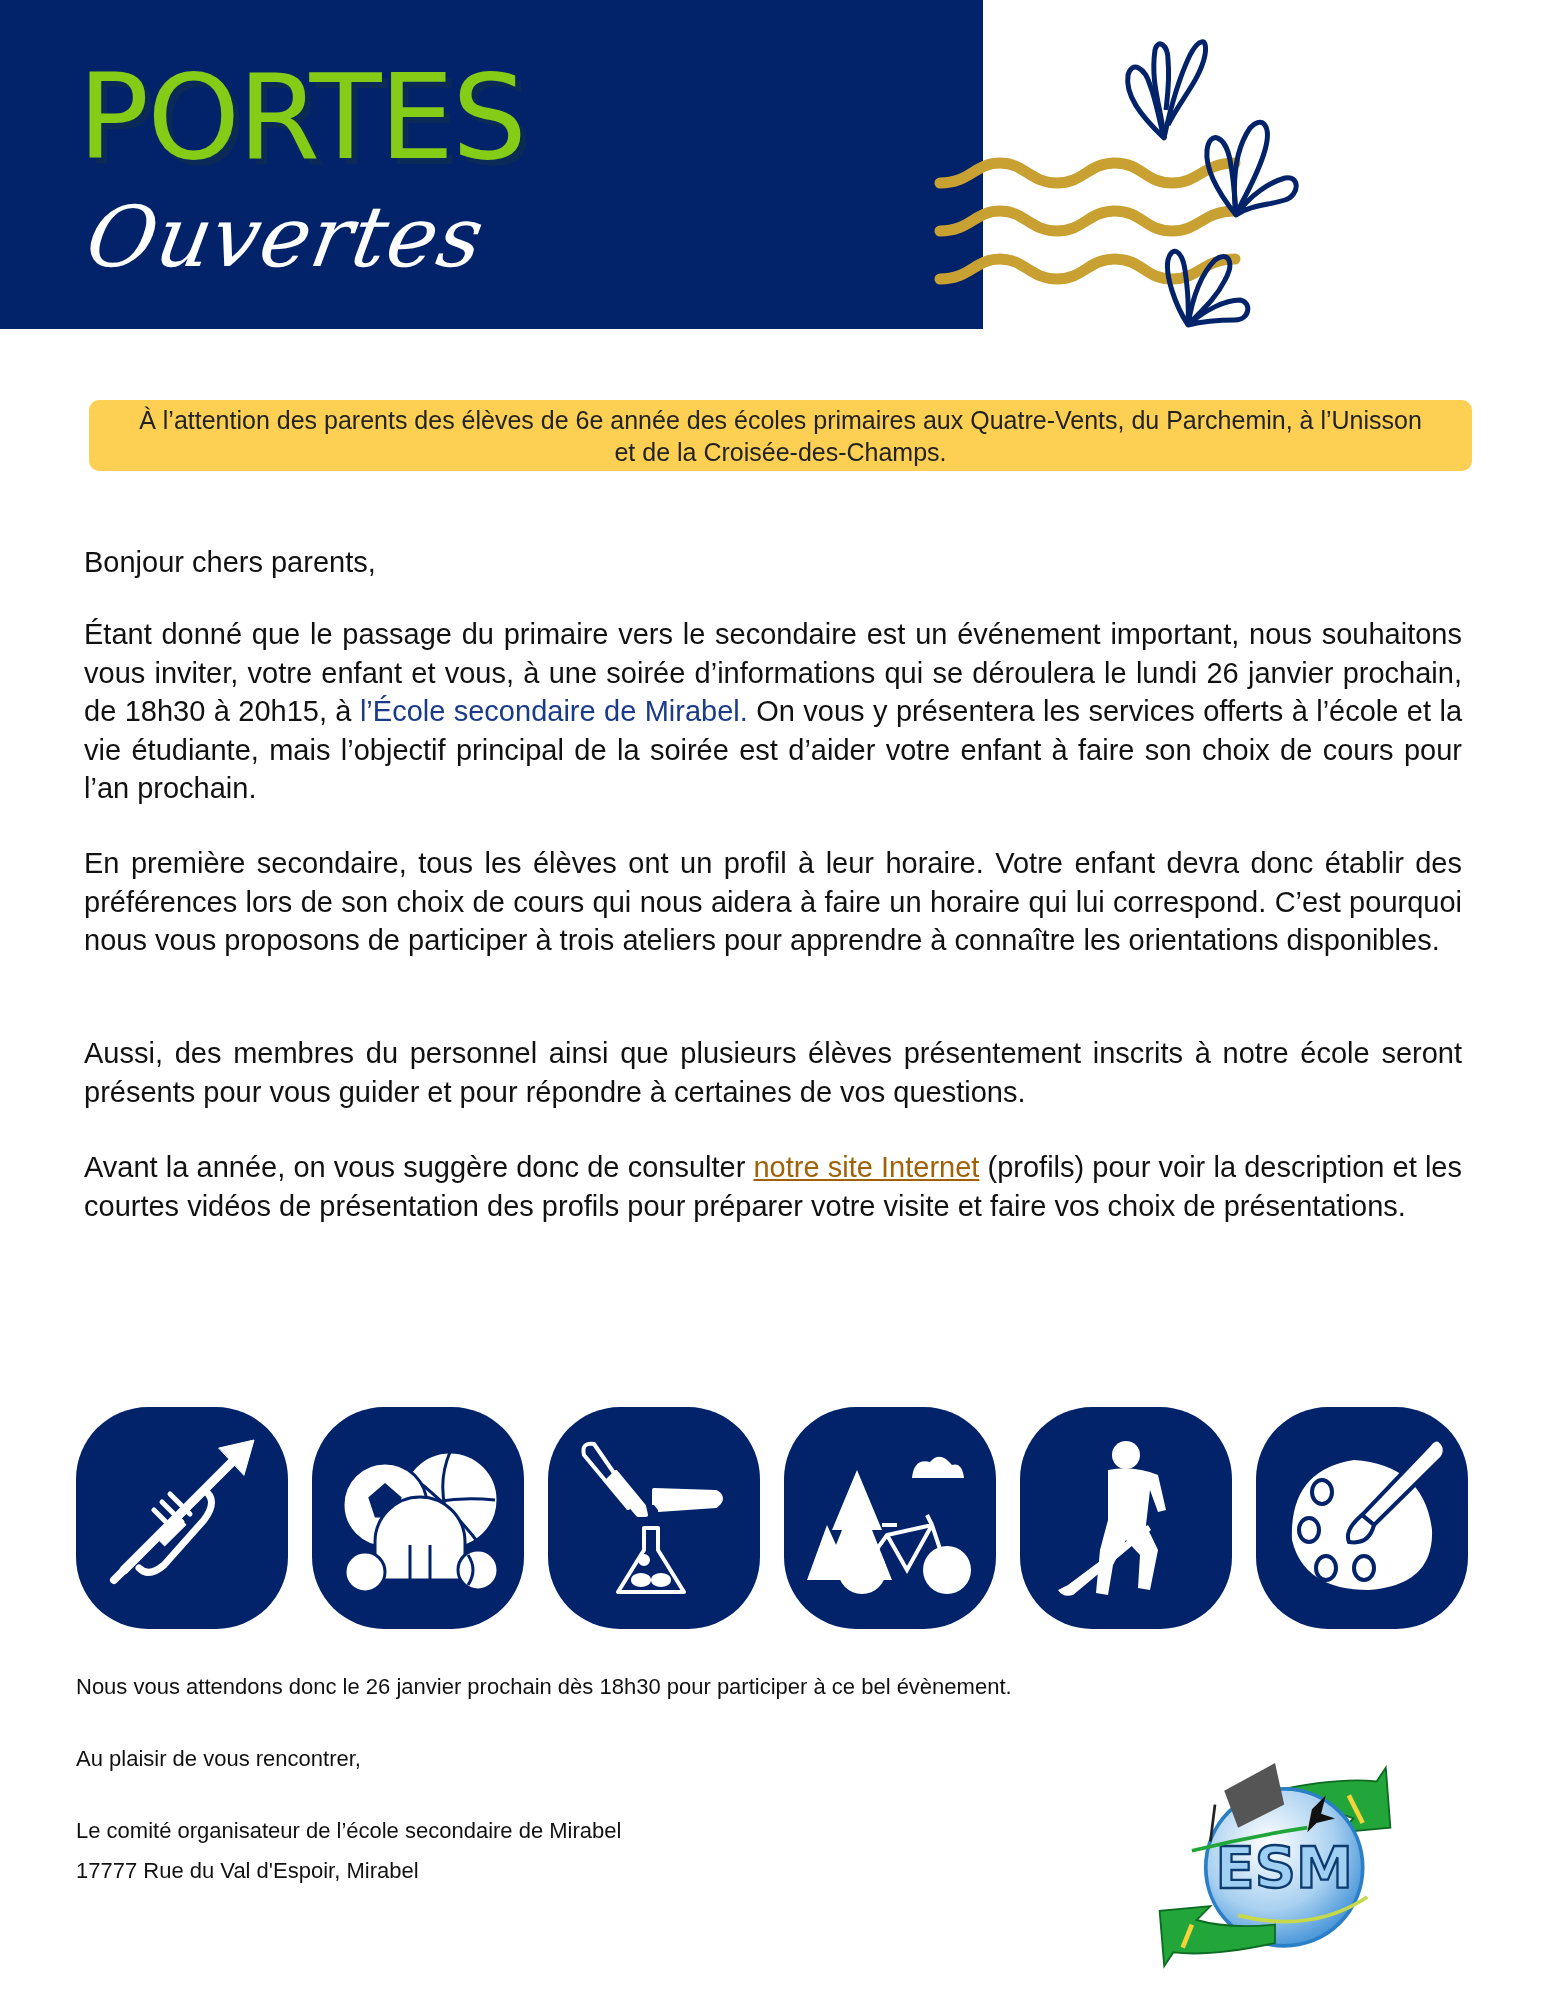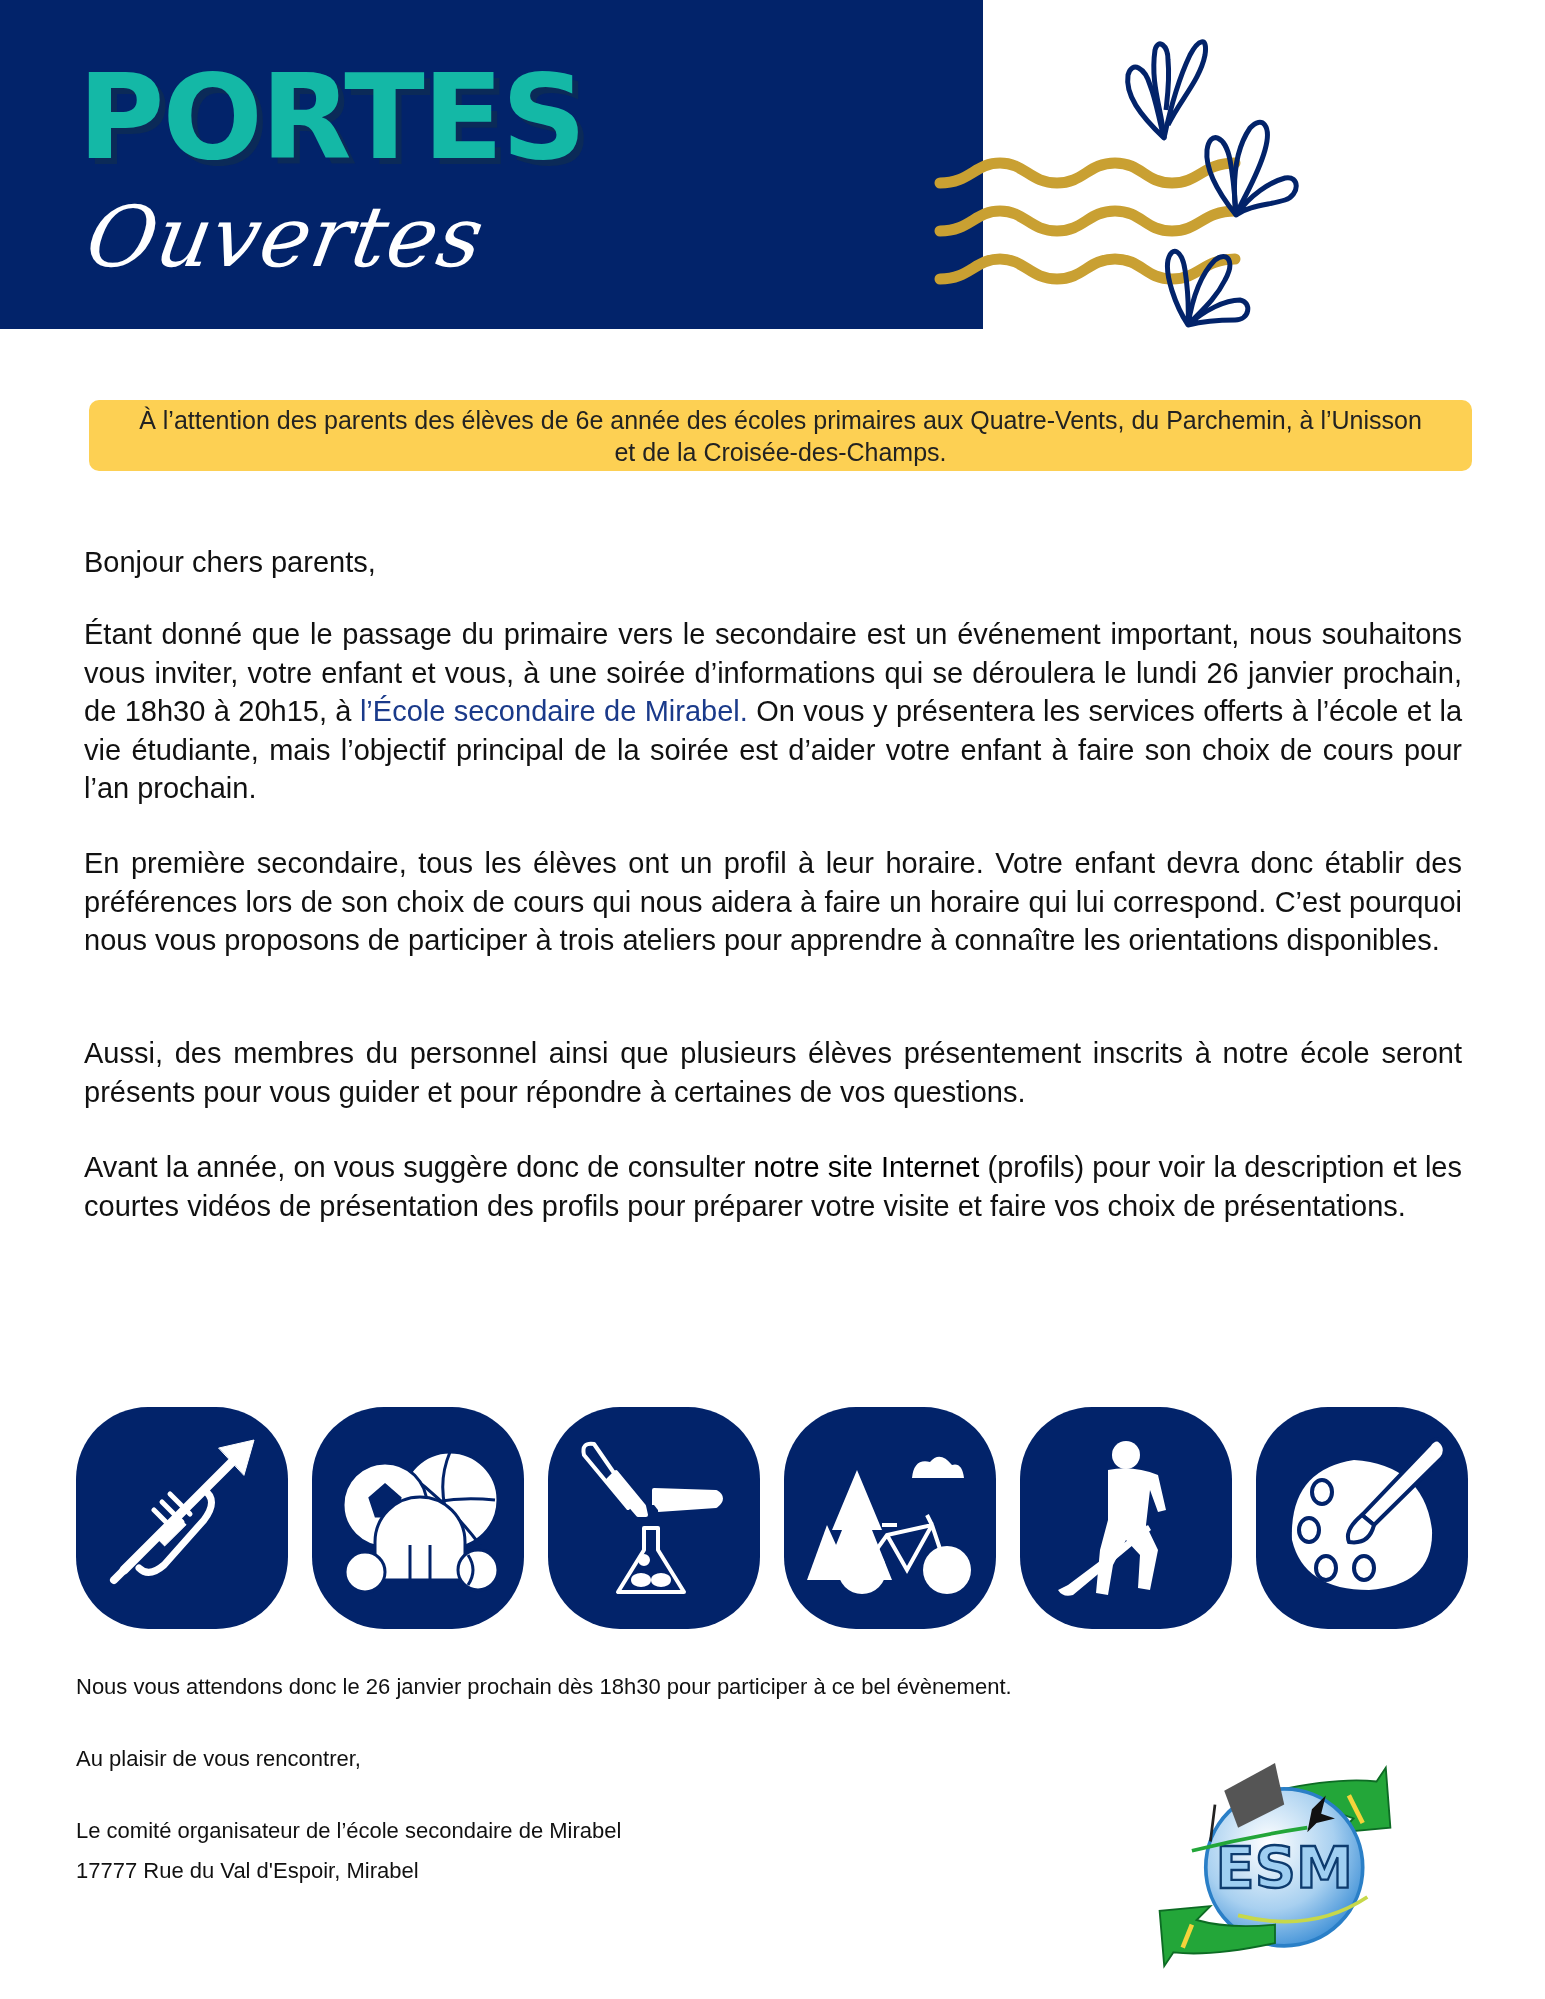--- a/index.html
+++ b/index.html
@@ -2,22 +2,22 @@
 <html><head>
 <meta charset="utf-8">
 <style>
   * { box-sizing: border-box; margin: 0; padding: 0; }
   html, body { width: 1545px; height: 1999px; background: #ffffff; overflow: hidden; }
   body { position: relative; font-family: "Liberation Sans", sans-serif; color: #111; }
 
   .header-band { position: absolute; left: 0; top: 0; width: 983px; height: 329px; background: #02236a; }
   .title-main {
     position: absolute; left: 78px; top: 58px;
-    font-family: "DejaVu Sans", sans-serif; font-weight: bold;
-    font-size: 118px; letter-spacing: -2px; color: #14b8a6; line-height: 1;
+    font-family: "DejaVu Sans", sans-serif; font-weight: normal;
+    font-size: 118px; letter-spacing: -2px; color: #84cc16; line-height: 1;
     text-shadow: 6px 6px 0 #0b2a58;
   }
   .title-script {
     position: absolute; left: 88px; top: 195px;
     font-family: "DejaVu Serif", serif; font-style: italic;
     font-size: 84px; color: #ffffff; line-height: 1; letter-spacing: 1px;
     transform: skewX(-10deg);
   }
   .deco { position: absolute; left: 900px; top: 0; width: 645px; height: 330px; }
 
@@ -31,21 +31,21 @@
   .body-text {
     position: absolute; left: 84px; width: 1378px;
     font-size: 29px; line-height: 38.5px; color: #111; text-align: justify;
   }
   .p-greet { top: 543px; }
   .p1 { top: 615px; }
   .p2 { top: 844px; }
   .p3 { top: 1034px; }
   .p4 { top: 1148px; }
   .link-blue { color: #1a3a8a; }
-  .link-u { color: #000000; margin-top: 10px; }
+  .link-u { text-decoration: underline; color: #a16207; margin-top: 10px; }
 
   .profiles { position: absolute; left: 76px; top: 1290px; width: 1400px; height: 335px; }
   .profile { position: absolute; top: 0; width: 212px; height: 335px; }
   .profile-label {
     position: absolute; left: -20px; right: -20px; bottom: 112px; top: 0;
     display: flex; align-items: flex-end; justify-content: center;
     text-align: center; font-family: "DejaVu Sans", sans-serif; font-weight: bold;
     font-size: 37px; line-height: 40px; color: #0d2a78; letter-spacing: -2px;
     transform: scaleX(0.78); text-shadow: 0 0 8px rgba(40,70,170,0.45);
   }

